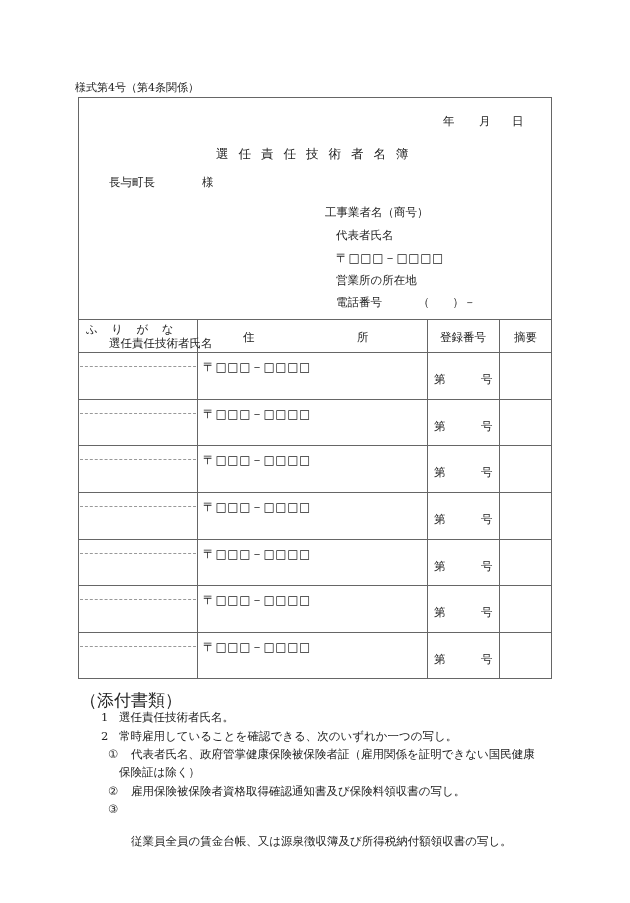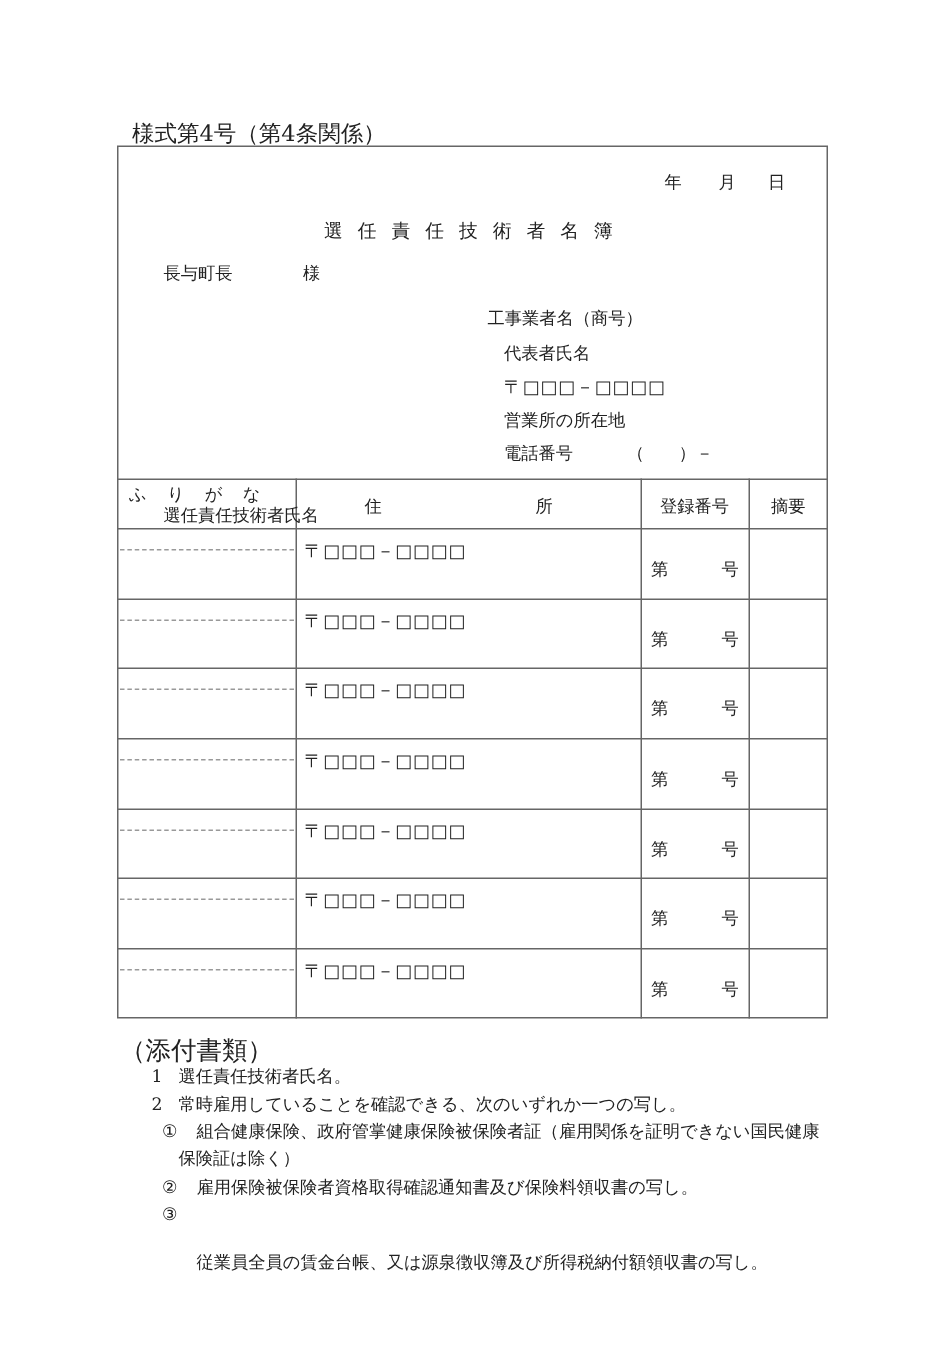--- a/index.html
+++ b/index.html
@@ -1,19 +1,19 @@
 <!DOCTYPE html>
 <html><head>
 <meta charset="utf-8">
 <style>
   html, body { margin:0; padding:0; background:#ffffff; }
   body { width:630px; height:903px; position:relative; overflow:hidden;
          font-family:"DejaVu Serif","Liberation Serif",serif; color:#222; }
   .abs { position:absolute; white-space:nowrap; }
-  .form-label { left:88px; top:80px; font-size:15px; }
+  .form-label { left:75px; top:80px; font-size:11px; }
   .frame { position:absolute; left:78px; top:97px; width:474px; height:582px;
            border:1px solid #666; box-sizing:border-box; }
   .hline { position:absolute; height:1px; background:#666; }
   .vline { position:absolute; width:1px; background:#666; }
   .dash { position:absolute; height:0; border-top:1px dashed #999; }
   .t { font-size:11.5px; }
   .title { font-size:12.5px; letter-spacing:10px; }
   .postal { font-size:12px; letter-spacing:0.5px; }
   .notes { left:80px; font-size:17px; }
 </style>
@@ -97,20 +97,20 @@
 
 <span class="abs notes" style="top:689px;">（添付書類）</span>
 
 <span class="abs t" style="left:101px;top:710px;">1</span>
 <span class="abs t" style="left:119px;top:710px;">選任責任技術者氏名。</span>
 
 <span class="abs t" style="left:101px;top:729px;">2</span>
 <span class="abs t" style="left:119px;top:729px;">常時雇用していることを確認できる、次のいずれか一つの写し。</span>
 
 <span class="abs t" style="left:108px;top:747px;">①</span>
-<span class="abs t" style="left:131px;top:747px;">組合健康保険、政府管掌健康保険被保険者証（雇用関係を証明できない国民健康</span>
+<span class="abs t" style="left:131px;top:747px;">代表者氏名、政府管掌健康保険被保険者証（雇用関係を証明できない国民健康</span>
 <span class="abs t" style="left:119px;top:765px;">保険証は除く）</span>
 
 <span class="abs t" style="left:108px;top:784px;">②</span>
 <span class="abs t" style="left:131px;top:784px;">雇用保険被保険者資格取得確認通知書及び保険料領収書の写し。</span>
 
 <span class="abs t" style="left:108px;top:802px;">③</span>
 <span class="abs t" style="left:131px;top:834px;">従業員全員の賃金台帳、又は源泉徴収簿及び所得税納付額領収書の写し。</span>
 
 </body></html>

